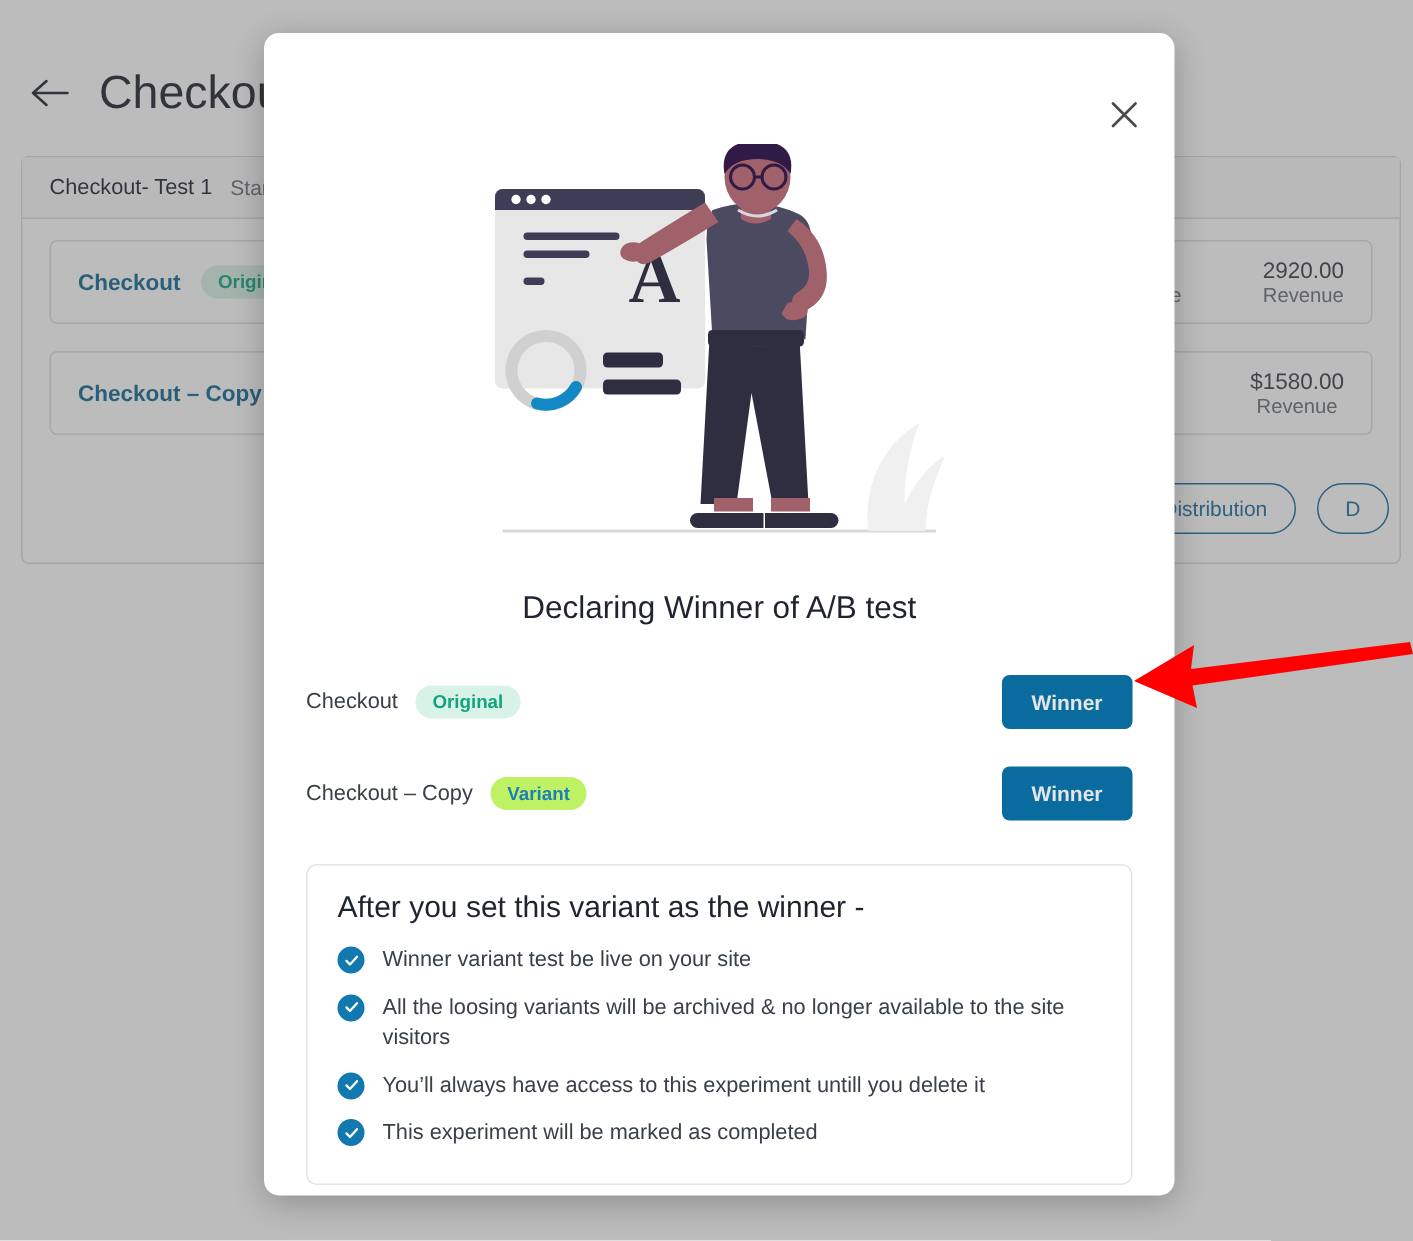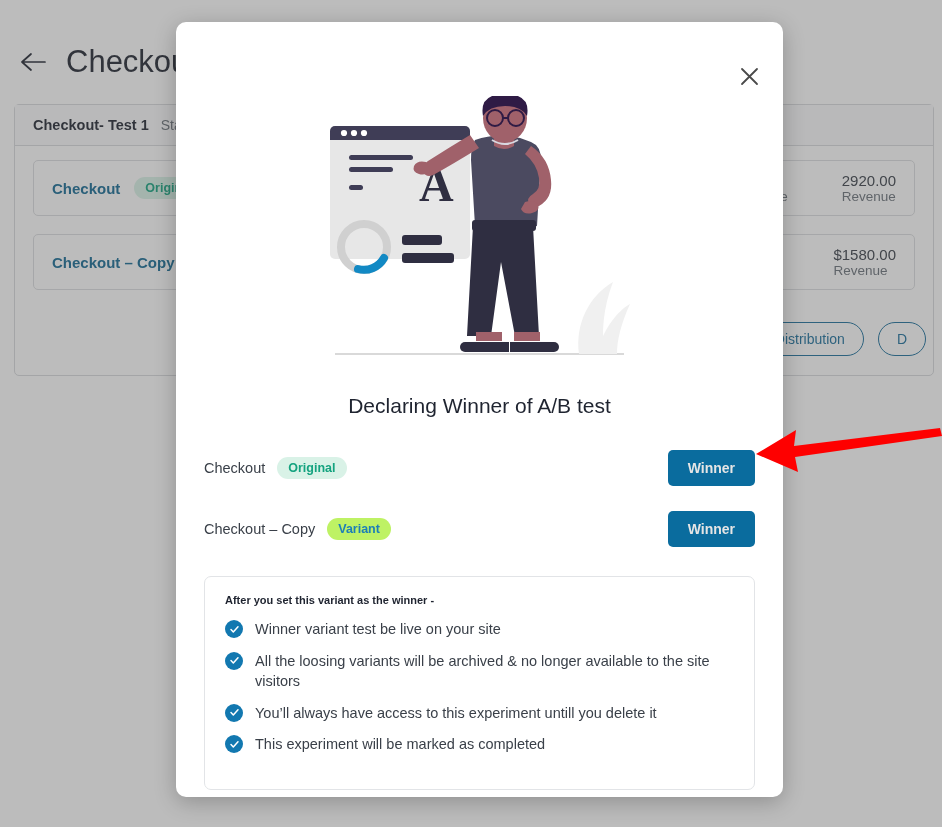--- a/index.html
+++ b/index.html
@@ -36,39 +36,39 @@
     position: absolute; left: 14px; top: 104px;
     width: 920px; height: 272px;
     border: 1px solid #d8dadd; border-radius: 5px;
     background: #ffffff;
   }
   .bg-tabbar {
     height: 41px; border-bottom: 1px solid #d8dadd;
     display: flex; align-items: center; gap: 12px;
     padding-left: 18px; background: #fafbfc;
   }
-  .bg-tab-title { font-size: 14.5px; color: #1f2430; font-weight: 700; white-space: nowrap; }
+  .bg-tab-title { font-size: 14.5px; color: #1f2430; font-weight: 400; white-space: nowrap; }
   .bg-tab-sub { font-size: 14px; color: #6a7179; white-space: nowrap; }
 
   .bg-rows { padding: 14px 18px 0 18px; }
   .bg-row {
     height: 56px; border: 1px solid #dcdee1; border-radius: 5px;
     display: flex; align-items: center; margin-bottom: 18px;
     padding: 0 18px; background: #fff;
   }
   .bg-row-name { font-size: 15px; color: #146a94; font-weight: 600; white-space: nowrap; }
   .bg-chip {
     margin-left: 14px; font-size: 12.5px; font-weight: 600;
     padding: 4px 11px; border-radius: 11px; white-space: nowrap;
   }
   .chip-orig { background: #d9f2e7; color: #14a37f; }
   .chip-var  { background: #bef264; color: #1c7fb8; }
 
   .bg-stats { margin-left: auto; display: flex; gap: 54px; }
-  .bg-stat { text-align: left; white-space: nowrap; }
+  .bg-stat { text-align: center; white-space: nowrap; }
   .bg-stat-v { font-size: 15px; color: #3a4049; }
   .bg-stat-l { font-size: 13.5px; color: #6a7179; }
 
   .bg-actions {
     position: absolute; right: 16px; top: 322px;
     display: flex; gap: 14px;
   }
   .bg-btn {
     border: 1px solid #1b6f9c; color: #1b6f9c; background: #fff;
     border-radius: 17px; font-size: 14px; padding: 8px 18px;
@@ -126,21 +126,21 @@
     font-family: "Liberation Sans", sans-serif;
   }
 
   .info-box {
     position: absolute; left: 204px; top: 554px;
     left: 28px; width: 551px; height: 214px;
     border: 1px solid #e2e4e7; border-radius: 7px;
     background: #ffffff; padding: 17px 20px;
   }
   .info-head {
-    font-size: 11px; font-weight: 700; color: #1f2430;
+    font-size: 20px; font-weight: 400; color: #1f2430;
     margin-bottom: 13px;
   }
   .info-item { display: flex; align-items: flex-start; margin-bottom: 11px; }
   .info-check {
     flex: 0 0 auto; width: 18px; height: 18px; border-radius: 50%;
     background: #1278b0; margin-right: 12px; margin-top: 1px;
     display: flex; align-items: center; justify-content: center;
   }
   .info-check svg { display: block; }
   .info-text { font-size: 14.5px; color: #3a4049; line-height: 1.42; }

